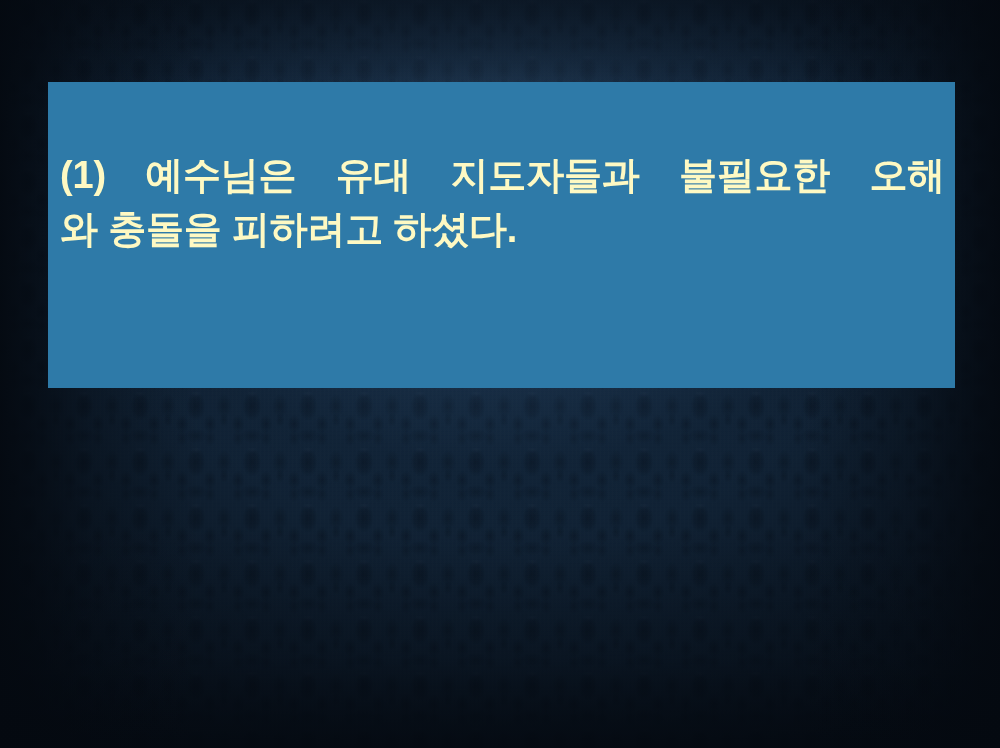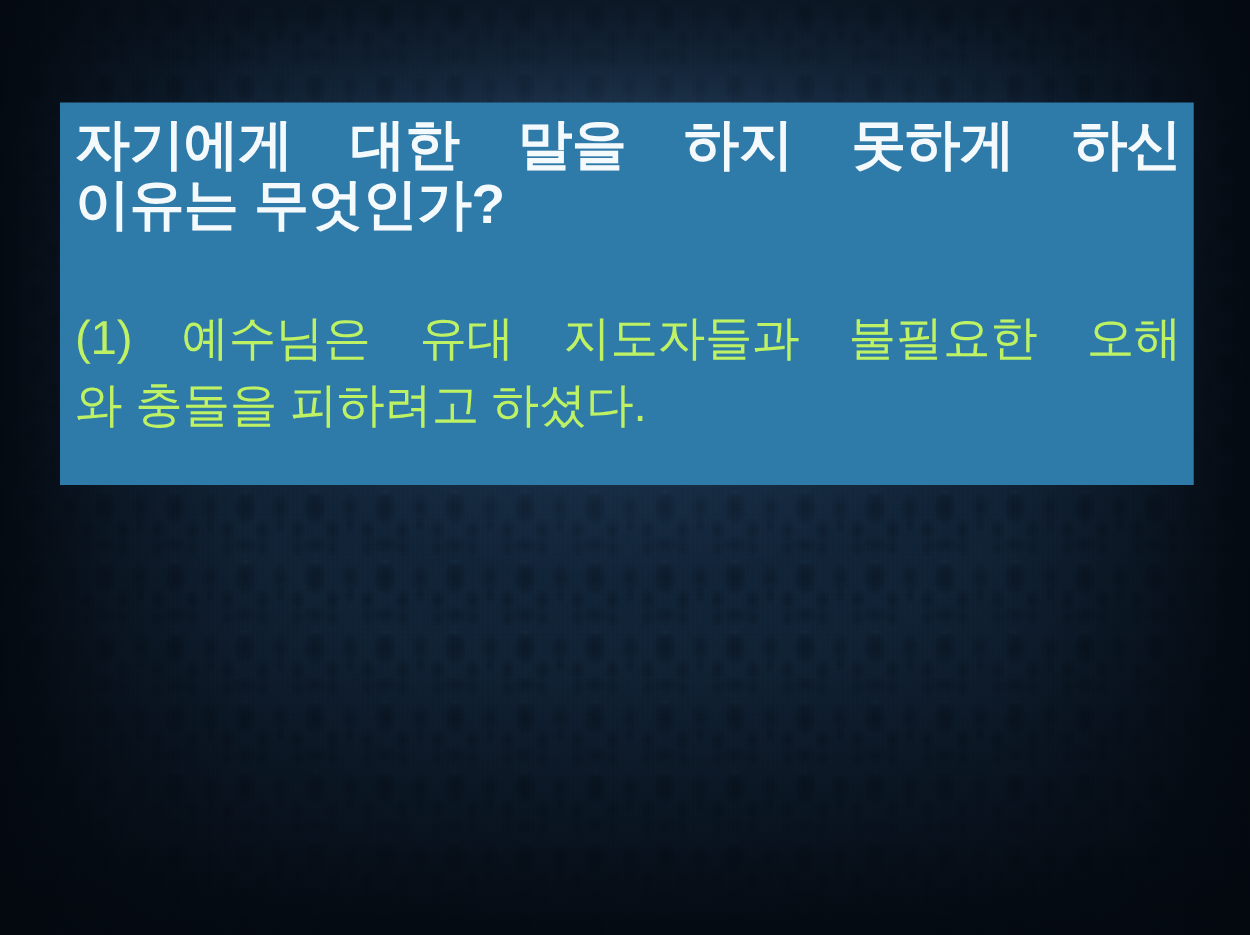--- a/index.html
+++ b/index.html
@@ -123,24 +123,24 @@
   .title-block .last-line {
     text-align: left;
     text-align-last: left;
   }
 
   .spacer-line {
     height: 62px;
   }
 
   .body-block {
-    color: #bef264;
+    color: #fef9c3;
     font-size: 38px;
     line-height: 1.14;
-    font-weight: normal;
+    font-weight: bold;
     letter-spacing: -0.2px;
     text-align: justify;
     text-align-last: justify;
     margin: 0;
     padding: 0 2px;
   }
   .body-block .last-line {
     text-align: left;
     text-align-last: left;
     margin-top: 11px;
@@ -155,24 +155,20 @@
   <div class="bg-base"></div>
   <div class="bg-damask"></div>
   <div class="bg-damask2"></div>
   <div class="bg-weave"></div>
   <div class="bg-glow"></div>
   <div class="bg-vignette"></div>
   <div class="bg-edge-dark"></div>
 
   <div id="content-box">
 
-    <div class="title-block">
-      <span class="line-j">자기에게 대한 말을 하지 못하게 하신</span>
-      <span class="line-j last-line">이유는 무엇인가?</span>
-    </div>
 
     <div class="spacer-line"></div>
 
     <div class="body-block">
       <span class="line-j">(1) 예수님은 유대 지도자들과 불필요한 오해</span>
       <span class="line-j last-line">와 충돌을 피하려고 하셨다.</span>
     </div>
 
   </div>
 </div>

